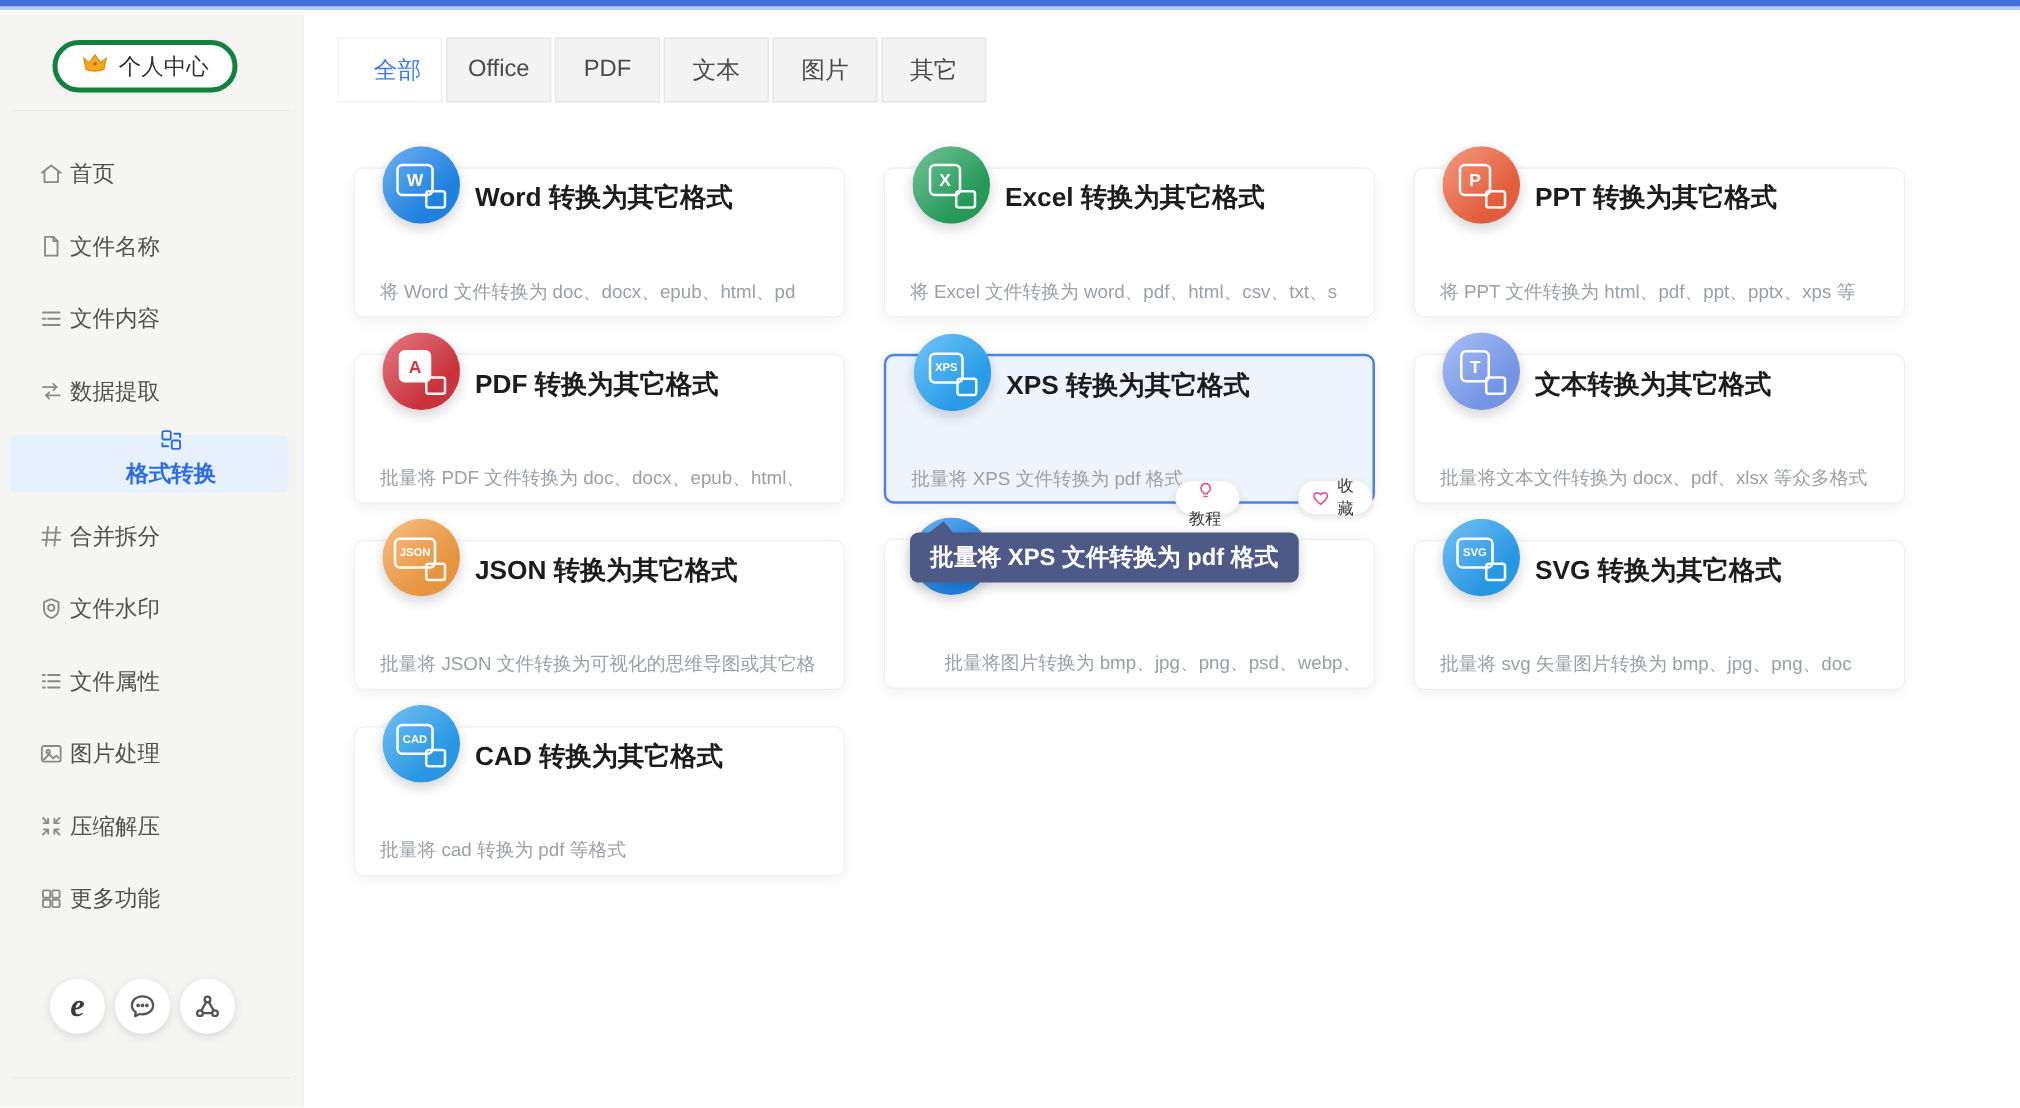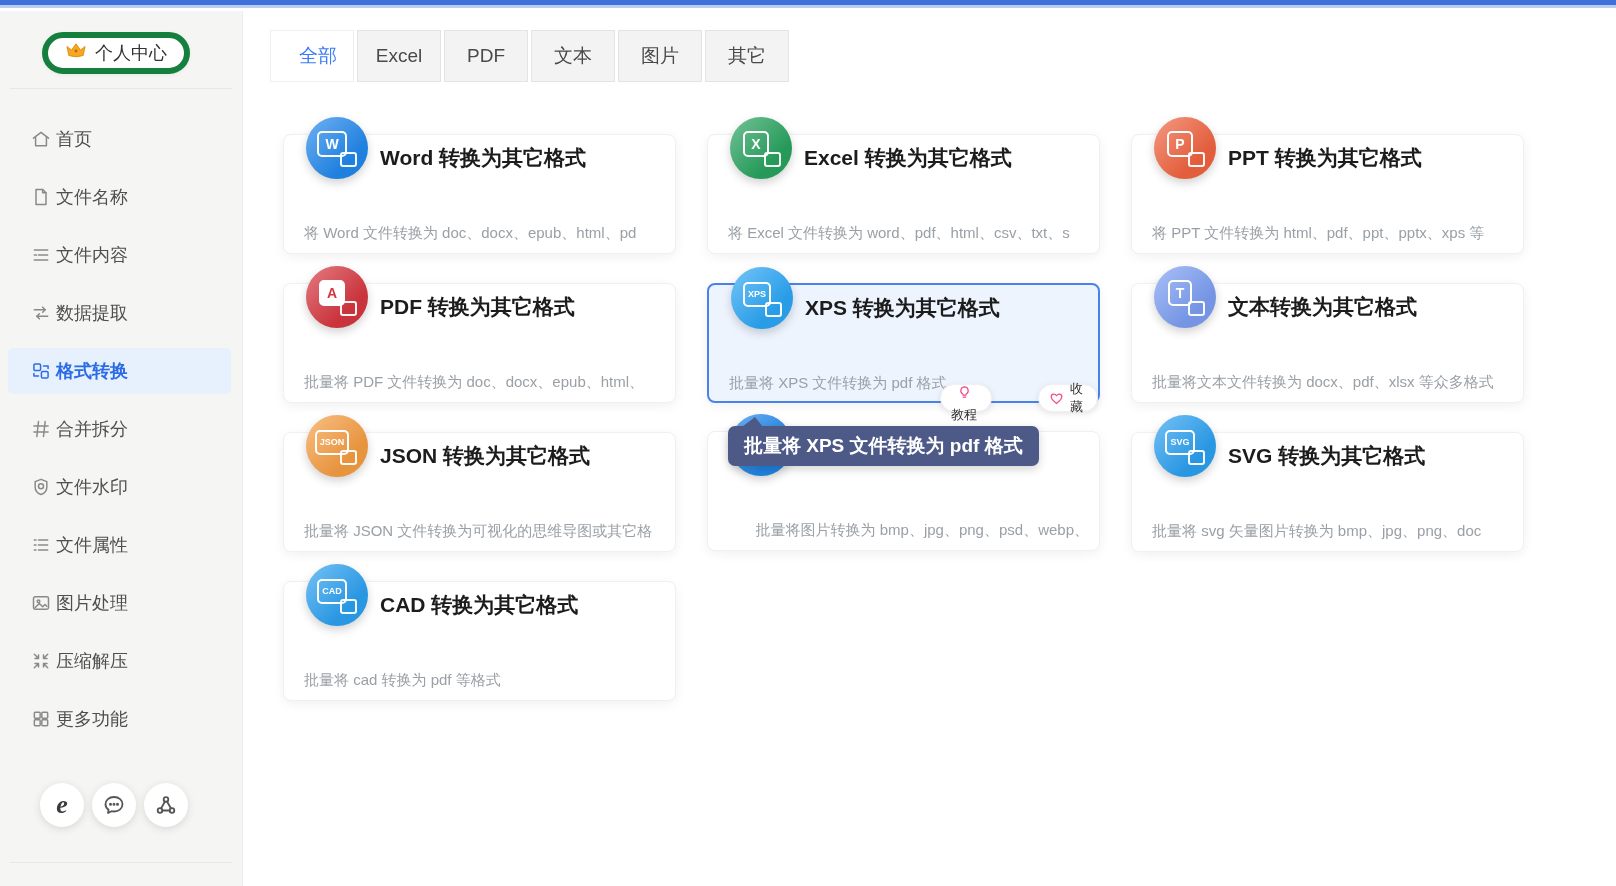--- a/index.html
+++ b/index.html
@@ -8,29 +8,29 @@
   .app { position:relative; width:1616px; height:886px; }
 
   
   .topbar { position:absolute; left:0; top:0; width:100%; height:8px;
     background:#3f6fd8; border-bottom:3px solid #b9cdf2; z-index:50; }
 
   
   .sidebar { position:absolute; left:0; top:11px; width:243px; height:875px;
     background:#f5f5f3; border-right:1px solid #ededed; }
   .profile-pill { position:absolute; left:42px; top:21px; width:148px; height:42px;
-    background:#fff; border:6px solid #15803d; border-radius:21px;
+    background:#fff; border:4px solid #15803d; border-radius:21px;
     box-shadow:0 1px 4px rgba(0,0,0,.05); display:flex; align-items:center;
     justify-content:center; gap:8px; cursor:pointer; font-size:18px; color:#333; }
   .sidebar-divider { position:absolute; left:10px; width:222px; height:1px; background:#e7e7e5; }
   .nav { position:absolute; left:0; top:99px; width:243px; }
   .nav-item { position:relative; height:58px; display:flex; align-items:center;
     padding-left:31px; gap:5px; cursor:pointer; color:#4f4f4f; font-size:18px; }
   .nav-item .nicon { width:20px; height:20px; display:flex; align-items:center; color:#8a8a8a; }
-  .nav-item.active { color:#2b6be6; font-weight:bold; }
+  .nav-item.active { color:#2b6be6; font-weight:bold;flex-direction:column; }
   .nav-item.active .nicon { color:#2b6be6; }
   .nav-item.active::before { content:""; position:absolute; left:8px; right:12px; top:6px;
     bottom:6px; background:#e7f0fd; border-radius:5px; z-index:-1; }
   .nav-item { z-index:1; }
   .footer-icons { position:absolute; left:40px; top:772px; display:flex; gap:8px; }
   .circle-btn { width:44px; height:44px; border-radius:50%; background:#fff;
     box-shadow:0 2px 8px rgba(0,0,0,.12); display:flex; align-items:center;
     justify-content:center; cursor:pointer; color:#555; }
   .ie-e { font-family:"Liberation Serif","DejaVu Serif",serif; font-style:italic;
     font-weight:bold; font-size:26px; color:#3b3b3b; line-height:1; }
@@ -234,21 +234,21 @@
             <path d="M11 8.5 L7 15.5 M13 8.5 L17 15.5 M8.3 17.5 H15.7"></path>
           </svg>
         </div>
       </div>
     <div class="sidebar-divider" style="top:851px"></div>
   </aside>
 
   <main class="main">
     <div class="tabs" id="tabs">
         <div class="tab active">全部</div>
-        <div class="tab">Excel</div>
+        <div class="tab">Office</div>
         <div class="tab">PDF</div>
         <div class="tab">文本</div>
         <div class="tab">图片</div>
         <div class="tab">其它</div>
       </div>
     <div class="grid" id="grid">
 
     <div class="card" style="left: 40px; top: 123px;">
     <div class="card-icon" style="background-color:#2288ec">
       <span class="doc big">W</span>

